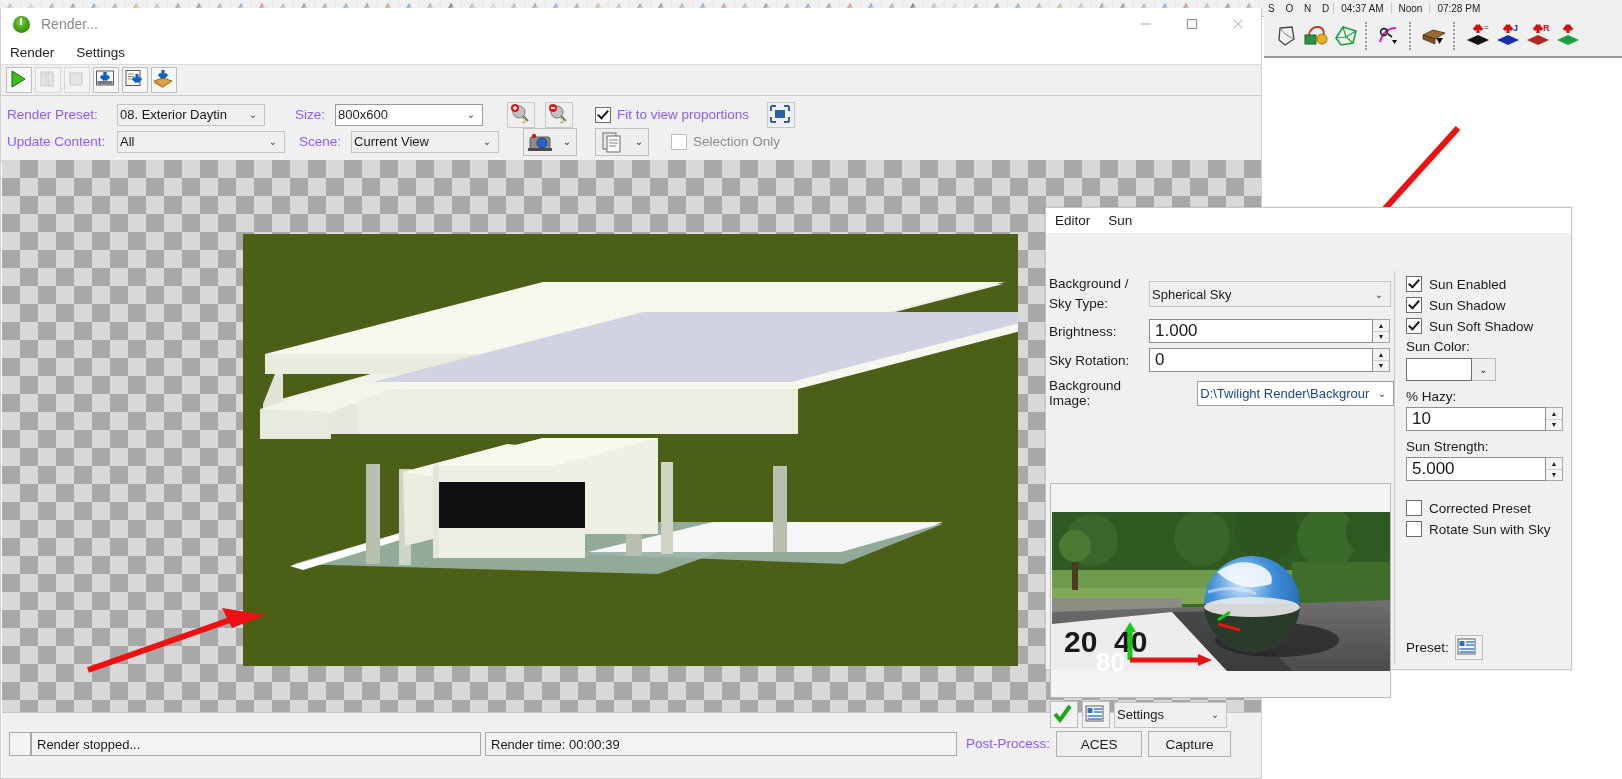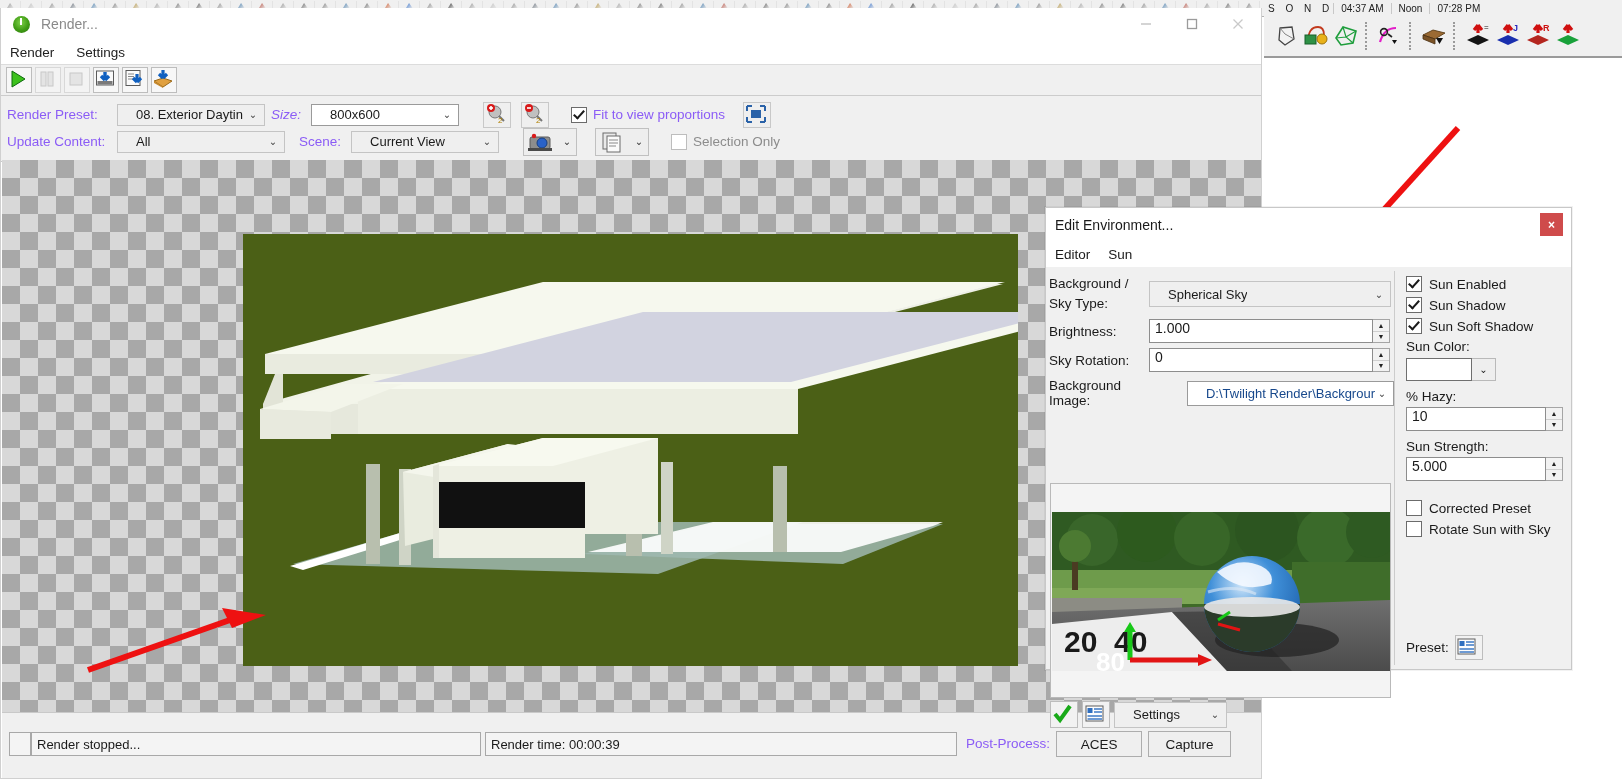--- a/index.html
+++ b/index.html
@@ -46,21 +46,21 @@
   #rw-toolbar{height:30px;background:#f0f0f0;border-top:1px solid #dcdcdc;border-bottom:1px solid #cccccc;display:flex;align-items:center;padding-left:5px;gap:3px;}
   .rt-btn{width:24px;height:24px;border:1px solid transparent;position:relative;background:#f0f0f0;}
   .rt-btn.framed{border:1px solid #bdbdbd;background:#f7f7f7;}
   .rt-btn.disabled{opacity:.45;}
 
   #rw-opts{background:#f0f0f0;padding:5px 0 6px 6px;border-bottom:1px solid #c9c9c9;}
   .optrow{display:flex;align-items:center;height:27px;gap:6px;}
   .lbl{font-size:13.5px;color:#8b5cf6;white-space:nowrap;}
   .lbl.dim{color:#8c8c8c;}
   .sel{height:22px;border:1px solid #9a9a9a;background:#ffffff;display:flex;align-items:center;
-      padding:0 4px 0 18px;box-sizing:border-box;font-size:13px;position:relative;}
+      padding:0 4px 0 2px;box-sizing:border-box;font-size:13px;position:relative;}
   .sel.flat{background:#efefef;border:1px solid #c4c4c4;}
   .sel .chev{margin-left:auto;width:14px;text-align:center;color:#444;font-size:10px;}
   .sel .txt{overflow:hidden;white-space:nowrap;text-overflow:clip;}
 
   .cbox{width:14px;height:14px;border:1px solid #6b6b6b;background:#fff;position:relative;flex:0 0 14px;}
   .cbox.checked:after{content:"";position:absolute;left:4px;top:0px;width:4px;height:9px;
       border:solid #1a1a1a;border-width:0 2px 2px 0;transform:rotate(42deg);}
   .cbox.gray{border-color:#bdbdbd;}
 
   .ibtn{width:26px;height:24px;border:1px solid #bdbdbd;background:#f2f2f2;position:relative;flex:0 0 26px;}
@@ -90,21 +90,21 @@
   #env-close{position:absolute;right:8px;top:5px;width:23px;height:23px;background:#cf4b4b;color:#fff;
       display:flex;align-items:center;justify-content:center;font-size:12px;font-weight:bold;line-height:1;}
   #env-menu{height:25px;background:#ffffff;display:flex;align-items:center;gap:18px;padding-left:9px;font-size:13.5px;}
   #env-body{position:absolute;left:0;top:59px;right:0;bottom:0;display:flex;}
   #env-left{width:348px;position:relative;padding:7px 0 0 3px;box-sizing:border-box;}
   #env-divider{width:1px;background:#cccccc;margin:4px 0;}
   #env-right{flex:1;position:relative;padding:9px 0 0 11px;box-sizing:border-box;}
 
   .frow{display:flex;align-items:center;margin-bottom:5px;}
   .flabel{font-size:13.5px;color:#1a1a1a;}
-  .txtin{height:24px;border:1px solid #8d8d8d;background:#ffffff;display:flex;padding:0 5px;font-size:14px;box-sizing:border-box;}
+  .txtin{height:24px;border:1px solid #8d8d8d;background:#ffffff;display:flex;align-items:center;padding:0 5px;font-size:17px;box-sizing:border-box;}
   .spin{width:17px;height:24px;border:1px solid #a5a5a5;border-left:none;background:#f2f2f2;
       display:flex;flex-direction:column;box-sizing:border-box;}
   .spin div{flex:1;display:flex;align-items:center;justify-content:center;font-size:7px;color:#222;}
   .spin div:first-child{border-bottom:1px solid #cfcfcf;}
 
   #preview-outer{position:absolute;left:4px;top:216px;width:341px;height:215px;border:1px solid #b9b9b9;background:#f4f4f4;box-sizing:border-box;}
   #preview-img{position:absolute;left:1px;top:28px;width:338px;height:159px;overflow:hidden;background:#6d8f3c;}
   .chk-row{display:flex;align-items:center;gap:7px;margin-bottom:5px;font-size:13.5px;}
 
   .swatch{width:66px;height:23px;border:1px solid #6f6f6f;background:#ffffff;box-sizing:border-box;}
@@ -461,21 +461,21 @@
     </div>
   </div>
 
   <div id="rw-opts">
     <div class="optrow">
       <span class="lbl" style="width:104px;">Render Preset:</span>
       <div class="sel flat" style="width:148px;">
         <span class="txt">08. Exterior Daytin</span>
         <span class="chev">⌄</span>
       </div>
-      <span class="lbl" style="margin-left:0;font-style:italic;">Size:</span>
+      <span class="lbl" style="margin-left:24px;">Size:</span>
       <div class="sel" style="width:148px;margin-left:4px;">
         <span class="txt">800x600</span>
         <span class="chev">⌄</span>
       </div>
       <div class="ibtn plain" style="margin-left:18px;">
         <svg width="24" height="22" viewBox="0 0 24 22">
             <circle cx="11" cy="9" r="6" fill="#c0c0c0" stroke="#777"></circle>
             <path d="M15 13 l5 5" stroke="#777" stroke-width="2"></path>
             <circle cx="7" cy="5" r="4" fill="#d81a1a"></circle>
             <line x1="5" y1="5" x2="9" y2="5" stroke="#fff" stroke-width="1.6"></line>
@@ -597,26 +597,20 @@
       <span>ACES</span>
     </div>
     <div class="sbtn" style="width:83px;margin-left:6px;margin-top:-1px;">
       <span>Capture</span>
     </div>
   </div>
 </div>
 
 <div id="env-dlg">
 
-  <div id="env-title">
-    <span class="et-text">Edit Environment...</span>
-    <div id="env-close">
-      <span>×</span>
-    </div>
-  </div>
 
   <div id="env-menu">
     <span>Editor</span>
     <span>Sun</span>
   </div>
 
   <div id="env-body">
 
     <div id="env-left">
 

